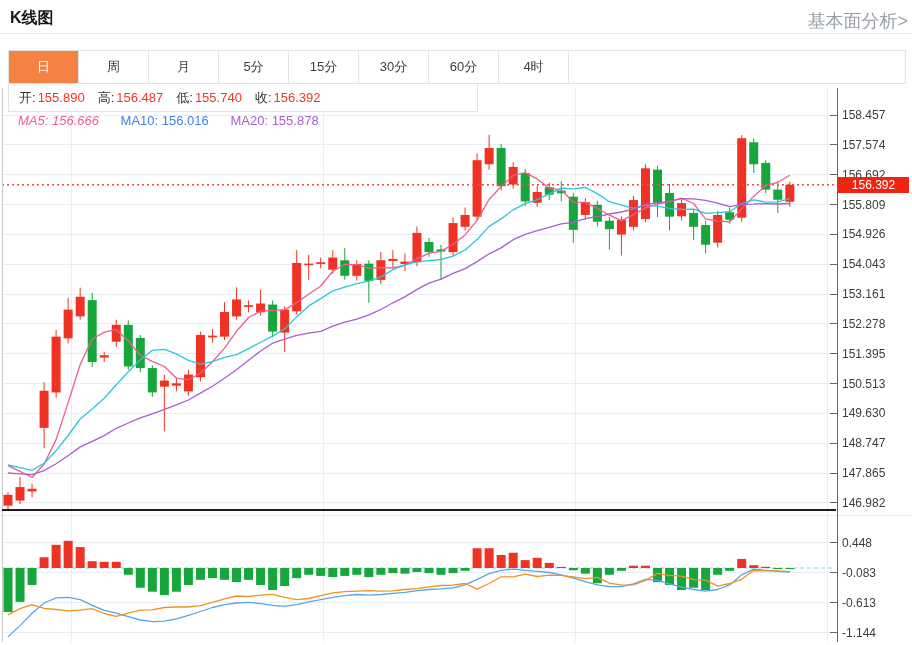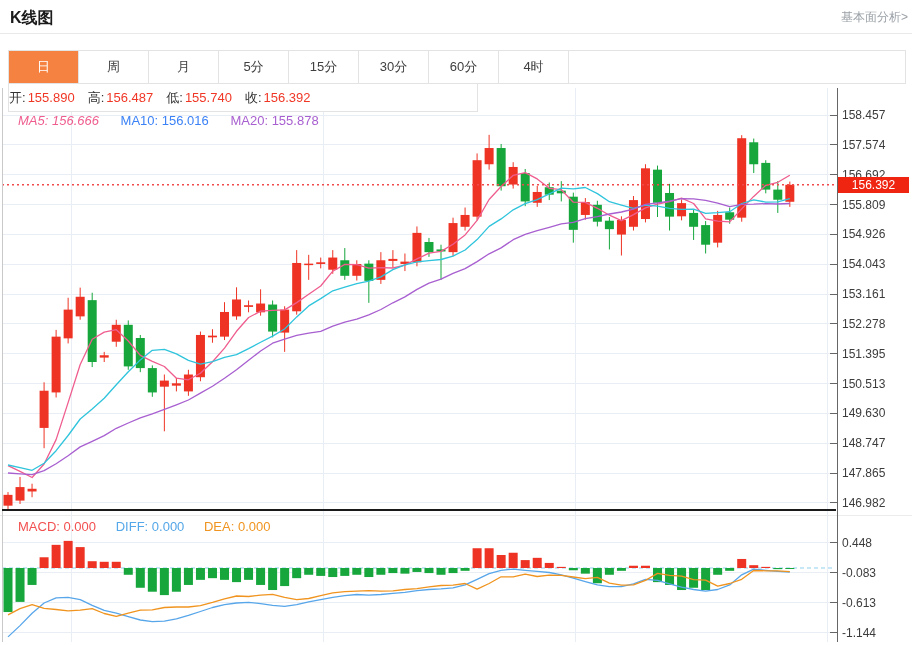--- a/index.html
+++ b/index.html
@@ -1,29 +1,29 @@
 <!DOCTYPE html>
 <html><head>
 <meta charset="utf-8">
 <style>
   html,body{margin:0;padding:0;background:#fff;}
   .page{position:relative;width:912px;height:643px;background:#fff;overflow:hidden;
         font-family:"Liberation Sans",sans-serif;}
   .title{position:absolute;left:10px;top:8px;font-size:16px;font-weight:bold;color:#1a1a1a;}
-  .fund-link{position:absolute;right:4px;top:9px;font-size:12px;color:#9aa0a6;text-decoration:none;cursor:pointer;}
+  .fund-link{position:absolute;right:4px;top:9px;font-size:18px;color:#9aa0a6;text-decoration:none;cursor:pointer;}
   .title-sep{position:absolute;left:0;top:33px;width:912px;height:1px;background:#e9e9e9;}
   .tabs{position:absolute;left:8px;top:50px;width:898px;height:34px;display:flex;
         border:1px solid #e3e3e3;box-sizing:border-box;background:#fff;}
   .tab{width:70px;box-sizing:border-box;border-right:1px solid #e3e3e3;text-align:center;
        line-height:32px;font-size:13px;color:#404040;cursor:pointer;flex:0 0 70px;}
   .tab.active{background:#f58240;color:#fff;}
   .tab-filler{flex:1 1 auto;}
   .ohlc{position:absolute;left:8px;top:84px;width:470px;height:28px;box-sizing:border-box;
         border-left:1px solid #e3e3e3;border-right:1px solid #e3e3e3;border-bottom:1px solid #e3e3e3;
-        font-size:13px;line-height:27px;color:#333;background:#fff;white-space:nowrap;}
+        font-size:13px;line-height:27px;padding-left:10px;color:#333;background:#fff;white-space:nowrap;}
   .ohlc .val{color:#f03726;margin-left:2px;margin-right:13px;}
   .ma-row{position:absolute;left:18px;top:112px;font-size:13px;line-height:17px;white-space:nowrap;}
   .ma5{color:#ef5d8f;margin-right:18px;font-style:italic;}
   .ma10{color:#3b82f6;margin-right:18px;}
   .ma20{color:#a85fd0;text-align:center;}
   .macd-row{position:absolute;left:18px;top:519px;font-size:13px;line-height:16px;white-space:nowrap;}
   .macd-m{color:#f25050;margin-right:16px;}
   .macd-d{color:#54a7e8;margin-right:16px;}
   .macd-a{color:#f0941f;}
   .price-badge{position:absolute;left:838px;top:177px;width:71px;height:16px;background:#f02511;
@@ -340,21 +340,16 @@
   <div class="ohlc">
     <span class="lbl">开:</span><span class="val">155.890</span><span class="lbl">高:</span><span class="val">156.487</span><span class="lbl">低:</span><span class="val">155.740</span><span class="lbl">收:</span><span class="val">156.392</span>
   </div>
 
   <div class="ma-row">
     <span class="ma5"><span>MA5:</span> <span>156.666</span></span>
     <span class="ma10"><span>MA10:</span> <span>156.016</span></span>
     <span class="ma20"><span>MA20:</span> <span>155.878</span></span>
   </div>
 
-  <div class="macd-row">
-    <span class="macd-m"><span>MACD:</span> <span>0.000</span></span>
-    <span class="macd-d"><span>DIFF:</span> <span>0.000</span></span>
-    <span class="macd-a"><span>DEA:</span> <span>0.000</span></span>
-  </div>
 
   <div class="price-badge">156.392</div>
 
 </div>
 
 </body></html>

